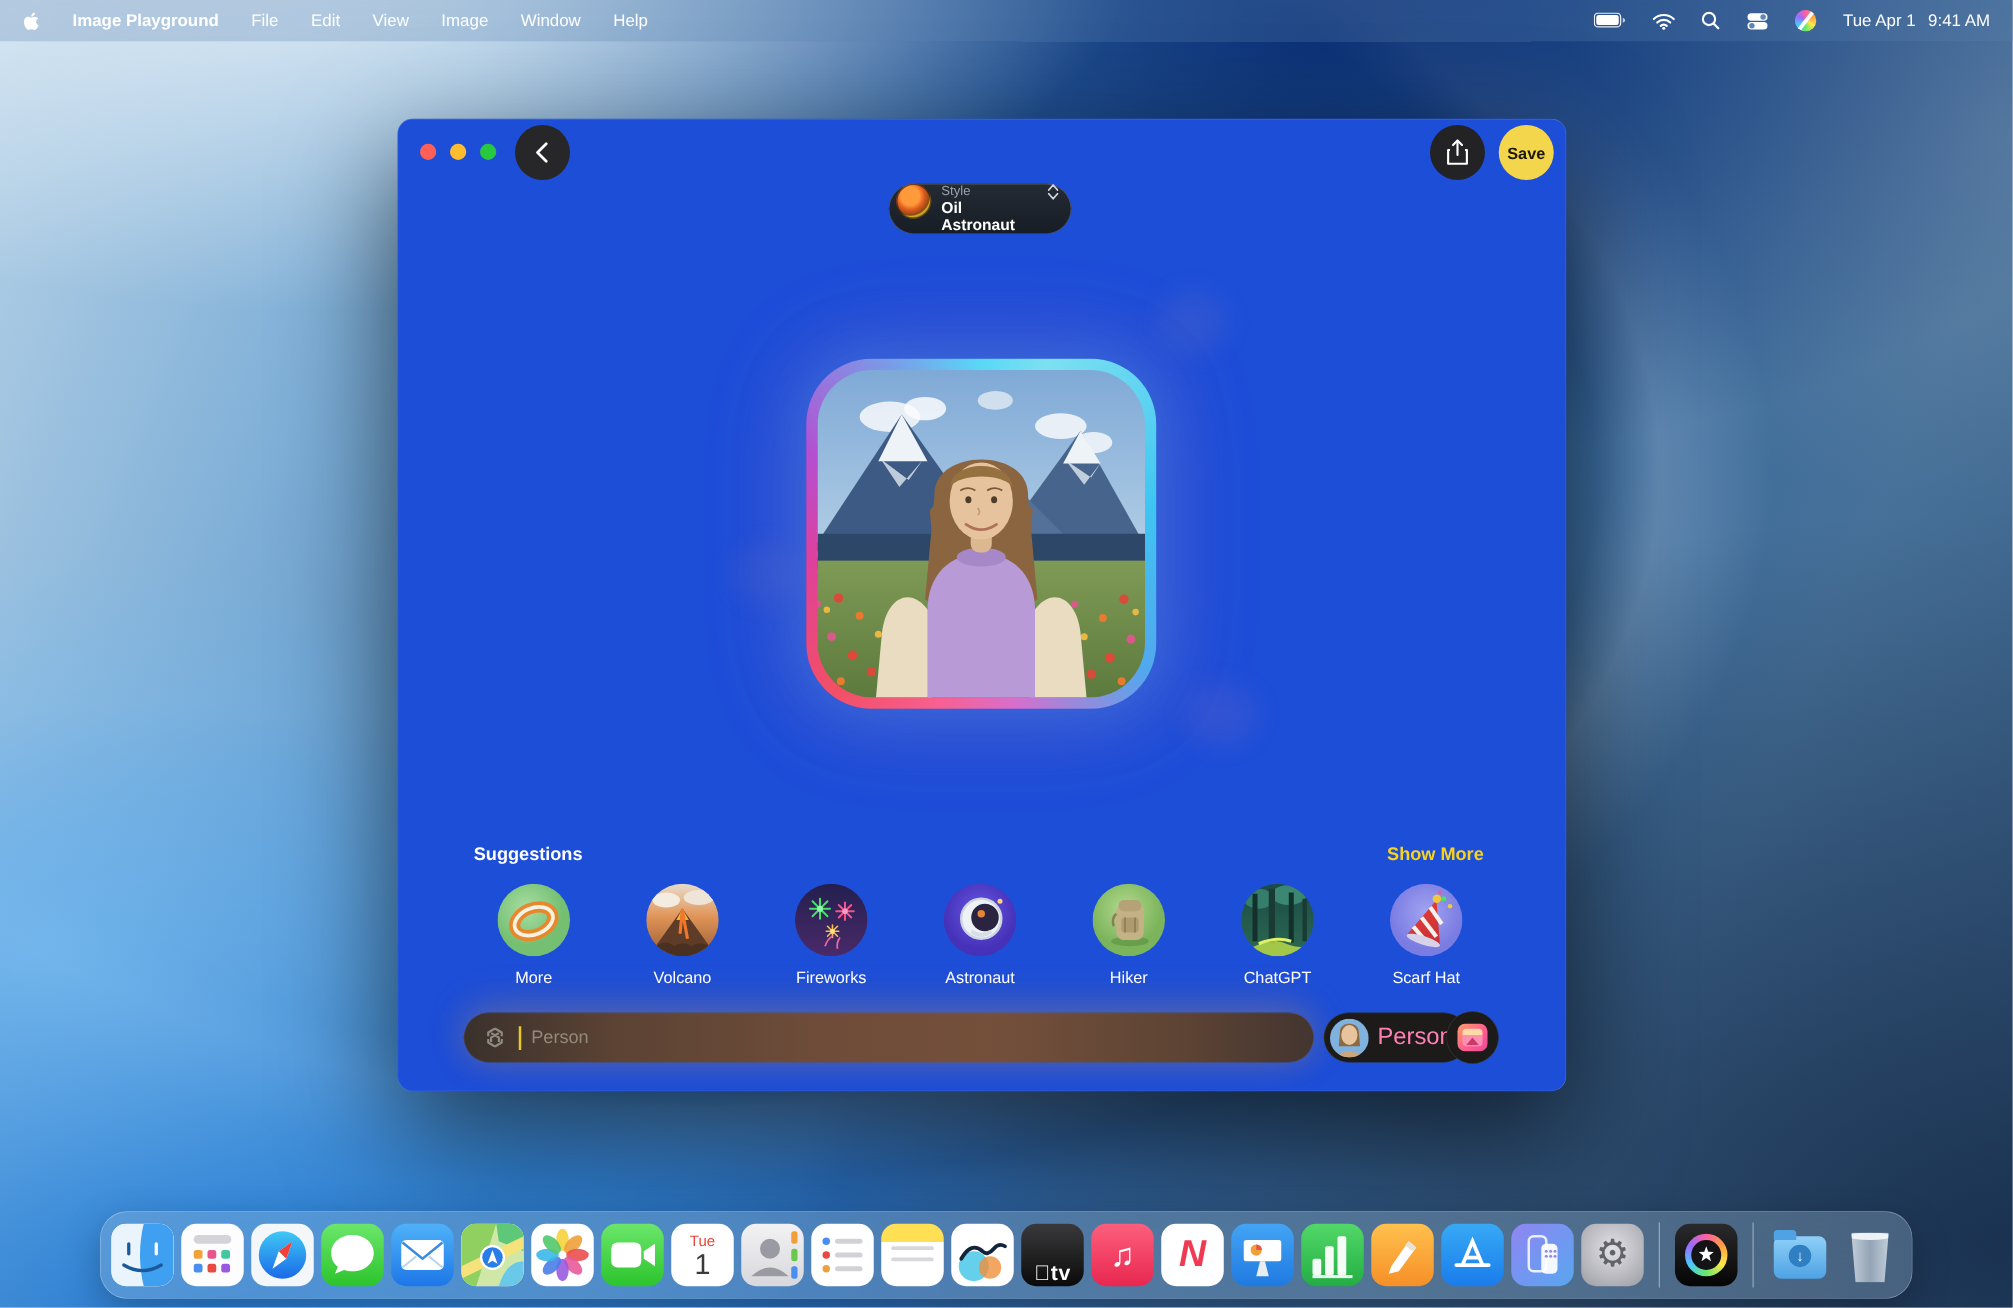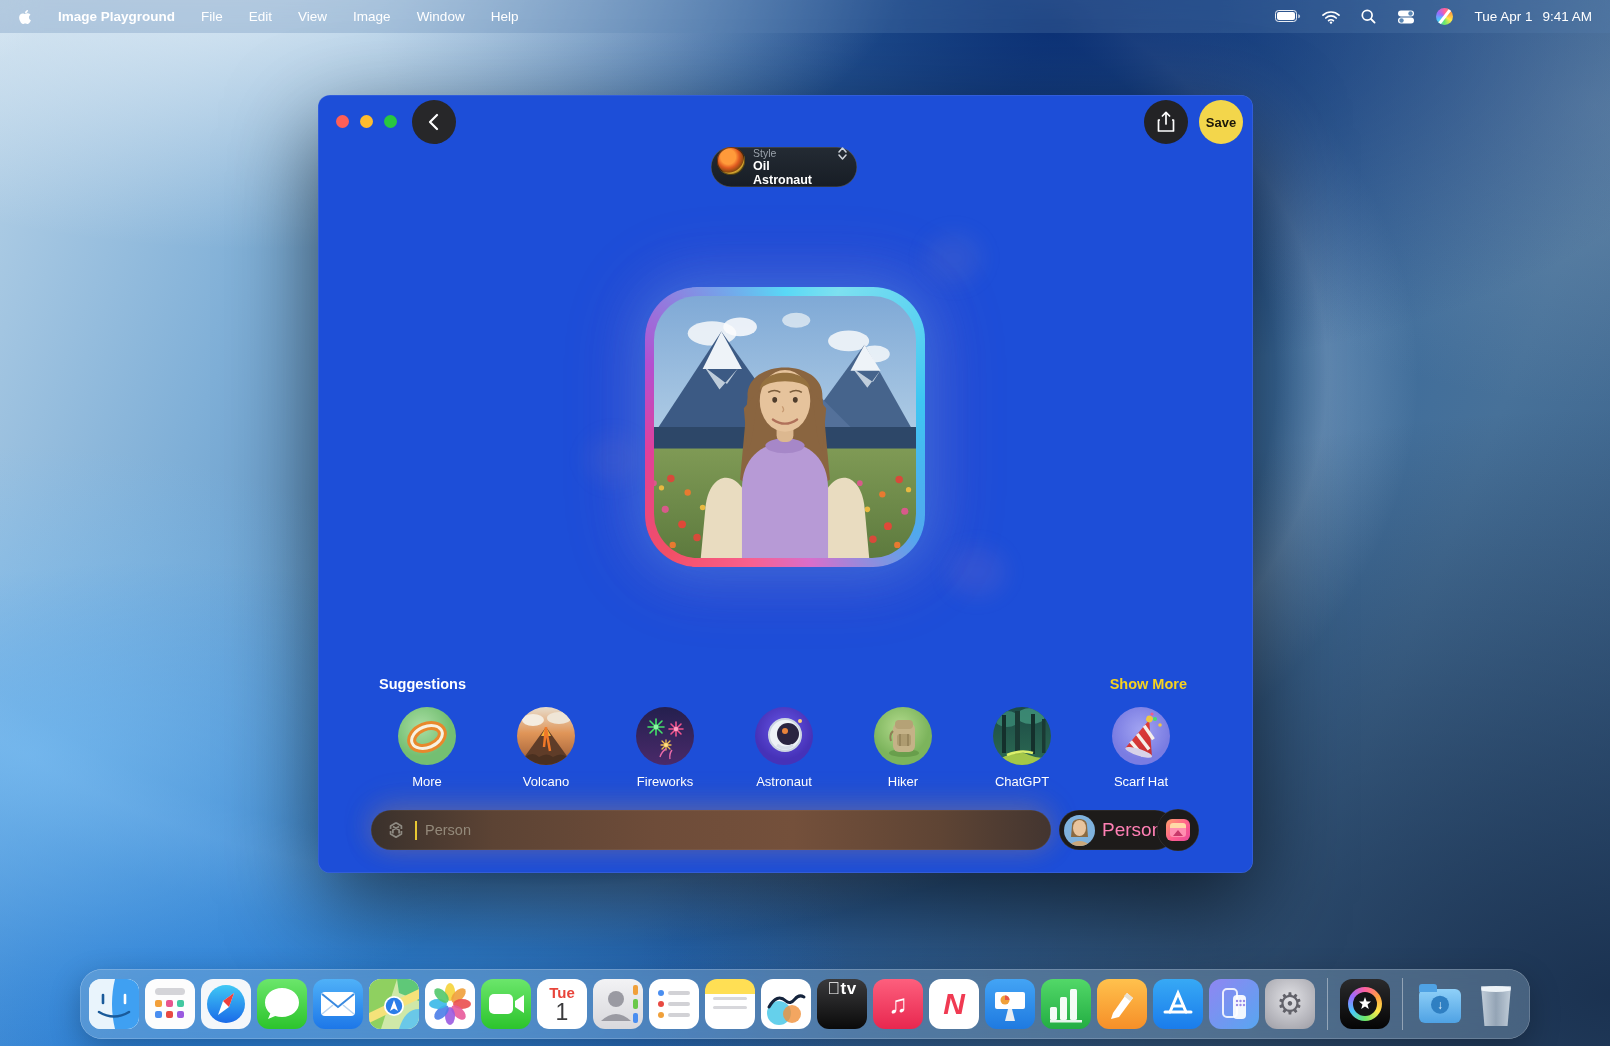--- a/index.html
+++ b/index.html
@@ -100,31 +100,31 @@
   
   .dk.finder{background:linear-gradient(#e9f4fc 0 100%);}
   .dk.launchpad{background:#fdfdfd;}
   .dk.safari{background:#f4f7fa;}
   .dk.messages{background:linear-gradient(#6be66b,#2cc42c);}
   .dk.mail{background:linear-gradient(#4fb1f8,#1d77e8);}
   .dk.maps{background:#e8f2e0;}
   .dk.photos{background:#fff;}
   .dk.facetime{background:linear-gradient(#6be66b,#2cc42c);}
   .dk.calendar{background:#fff;display:flex;flex-direction:column;align-items:center;justify-content:center;}
-  .cal-wd{font-size:15px;font-weight:700;color:#e8443a;line-height:1;margin-top:2px;}
+  .cal-wd{font-size:12px;font-weight:400;color:#e8443a;line-height:1;margin-top:2px;}
   .cal-day{font-size:23px;font-weight:400;color:#3a3a3c;line-height:1.05;}
   .dk.contacts{background:linear-gradient(#f2f2f4,#d8d8dc);}
   .dk.reminders{background:#fff;display:flex;flex-direction:column;justify-content:center;gap:5px;padding:0 9px;}
   .rem-row{display:flex;align-items:center;gap:4px;}
   .rem-dot{width:6px;height:6px;border-radius:50%;flex:none;}
   .rem-line{height:3.5px;border-radius:2px;background:#d2d2d6;flex:1;}
   .dk.notes{background:linear-gradient(#ffdf54 0 30%, #fff 30% 100%);}
   .dk.notes::before{content:"";position:absolute;left:8px;top:18px;right:8px;height:3px;border-radius:2px;background:#d8d8dc;box-shadow:0 9px 0 #d8d8dc;}
   .dk.freeform{background:#fff;}
-  .dk.tv{background:linear-gradient(#3a3a3c,#0a0a0a);display:flex;align-items:flex-start;justify-content:center;}
+  .dk.tv{background:linear-gradient(#3a3a3c,#0a0a0a);display:flex;align-items:flex-end;justify-content:center;}
   .tv-text{color:#fff;font-size:17px;font-weight:700;letter-spacing:.5px;}
   .dk.music{background:linear-gradient(#fd5f7d,#e8274f);display:flex;align-items:center;justify-content:center;}
   .music-note{color:#fff;font-size:26px;}
   .dk.news{background:#fff;display:flex;align-items:center;justify-content:center;}
   .news-n{font-size:30px;font-weight:800;font-style:italic;color:#f03a52;}
   .dk.keynote{background:linear-gradient(#43a4f5,#1f7ae0);}
   .dk.numbers{background:linear-gradient(#52d868,#23ad43);}
   .dk.pages{background:linear-gradient(#ffc14d,#f68f28);}
   .dk.appstore{background:linear-gradient(#37a9f5,#1a7ceb);}
   .dk.iphonemirror{background:linear-gradient(135deg,#8f86f2,#58a6f0);}

